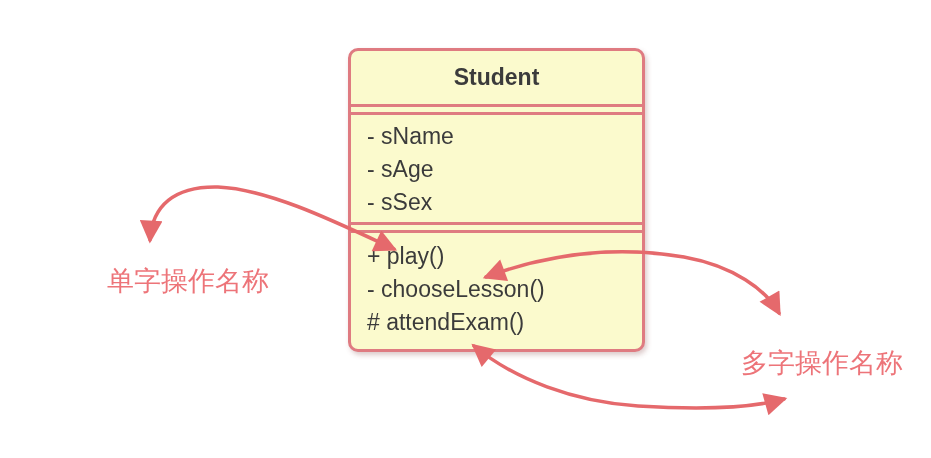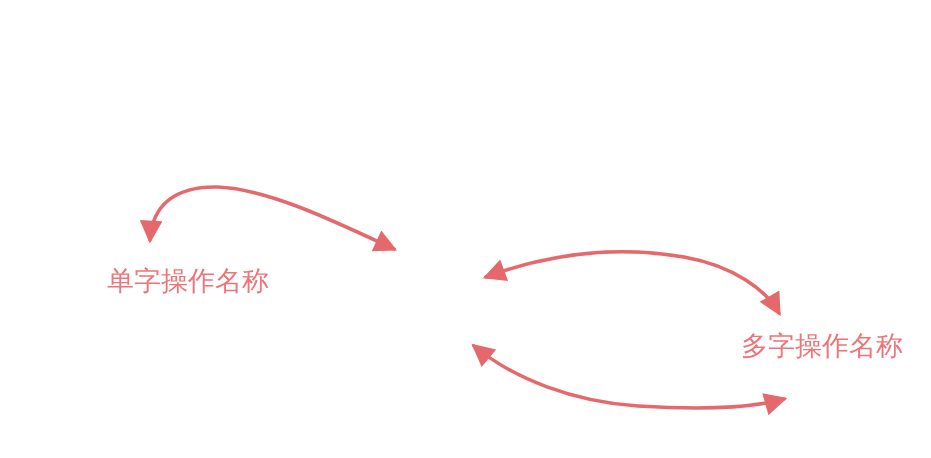--- a/index.html
+++ b/index.html
@@ -62,21 +62,21 @@
   
   .annotation-label {
     position: absolute;
     font-size: 27px;
     color: var(--annotation-text, #ED7479);
     white-space: nowrap;
     z-index: 2;
     margin-left: 39px;
   }
   .label-left  { left: 68px;  top: 263px; }
-  .label-right { left: 702px; top: 328px; }
+  .label-right { left: 702px; top: 345px; }
   
   .arrow-layer {
     position: absolute;
     left: 0; top: 0;
     width: 931px;
     height: 458px;
     z-index: 3;
     pointer-events: none;
   }
   .arrow {
@@ -87,20 +87,43 @@
   }
   .arrow-head-fill {
     fill: var(--arrow, #E5696C);
   }
 </style>
 </head>
 <body>
 
 <div class="canvas">
 
+  <div class="uml-class">
+    <div class="uml-title">Student</div>
+
+    <div class="hline"></div>
+    <div class="dbl-gap"></div>
+    <div class="hline"></div>
+
+    <div class="uml-attrs">
+      <div class="member-row">- sName</div>
+      <div class="member-row">- sAge</div>
+      <div class="member-row">- sSex</div>
+    </div>
+
+    <div class="hline"></div>
+    <div class="dbl-gap"></div>
+    <div class="hline"></div>
+
+    <div class="uml-methods">
+      <div class="member-row">+ play()</div>
+      <div class="member-row">- chooseLesson()</div>
+      <div class="member-row"># attendExam()</div>
+    </div>
+  </div>
 
   <div class="annotation-label label-left">单字操作名称</div>
 
   <div class="annotation-label label-right">多字操作名称</div>
 
   <svg class="arrow-layer" viewBox="0 0 931 458" xmlns="http://www.w3.org/2000/svg">
     <defs>
       <marker id="ah" viewBox="0 0 10 10" refX="8.5" refY="5" markerWidth="8" markerHeight="6.5" orient="auto-start-reverse">
         <path class="arrow-head-fill" d="M0,0 L10,5 L0,10 Z"></path>
       </marker>

